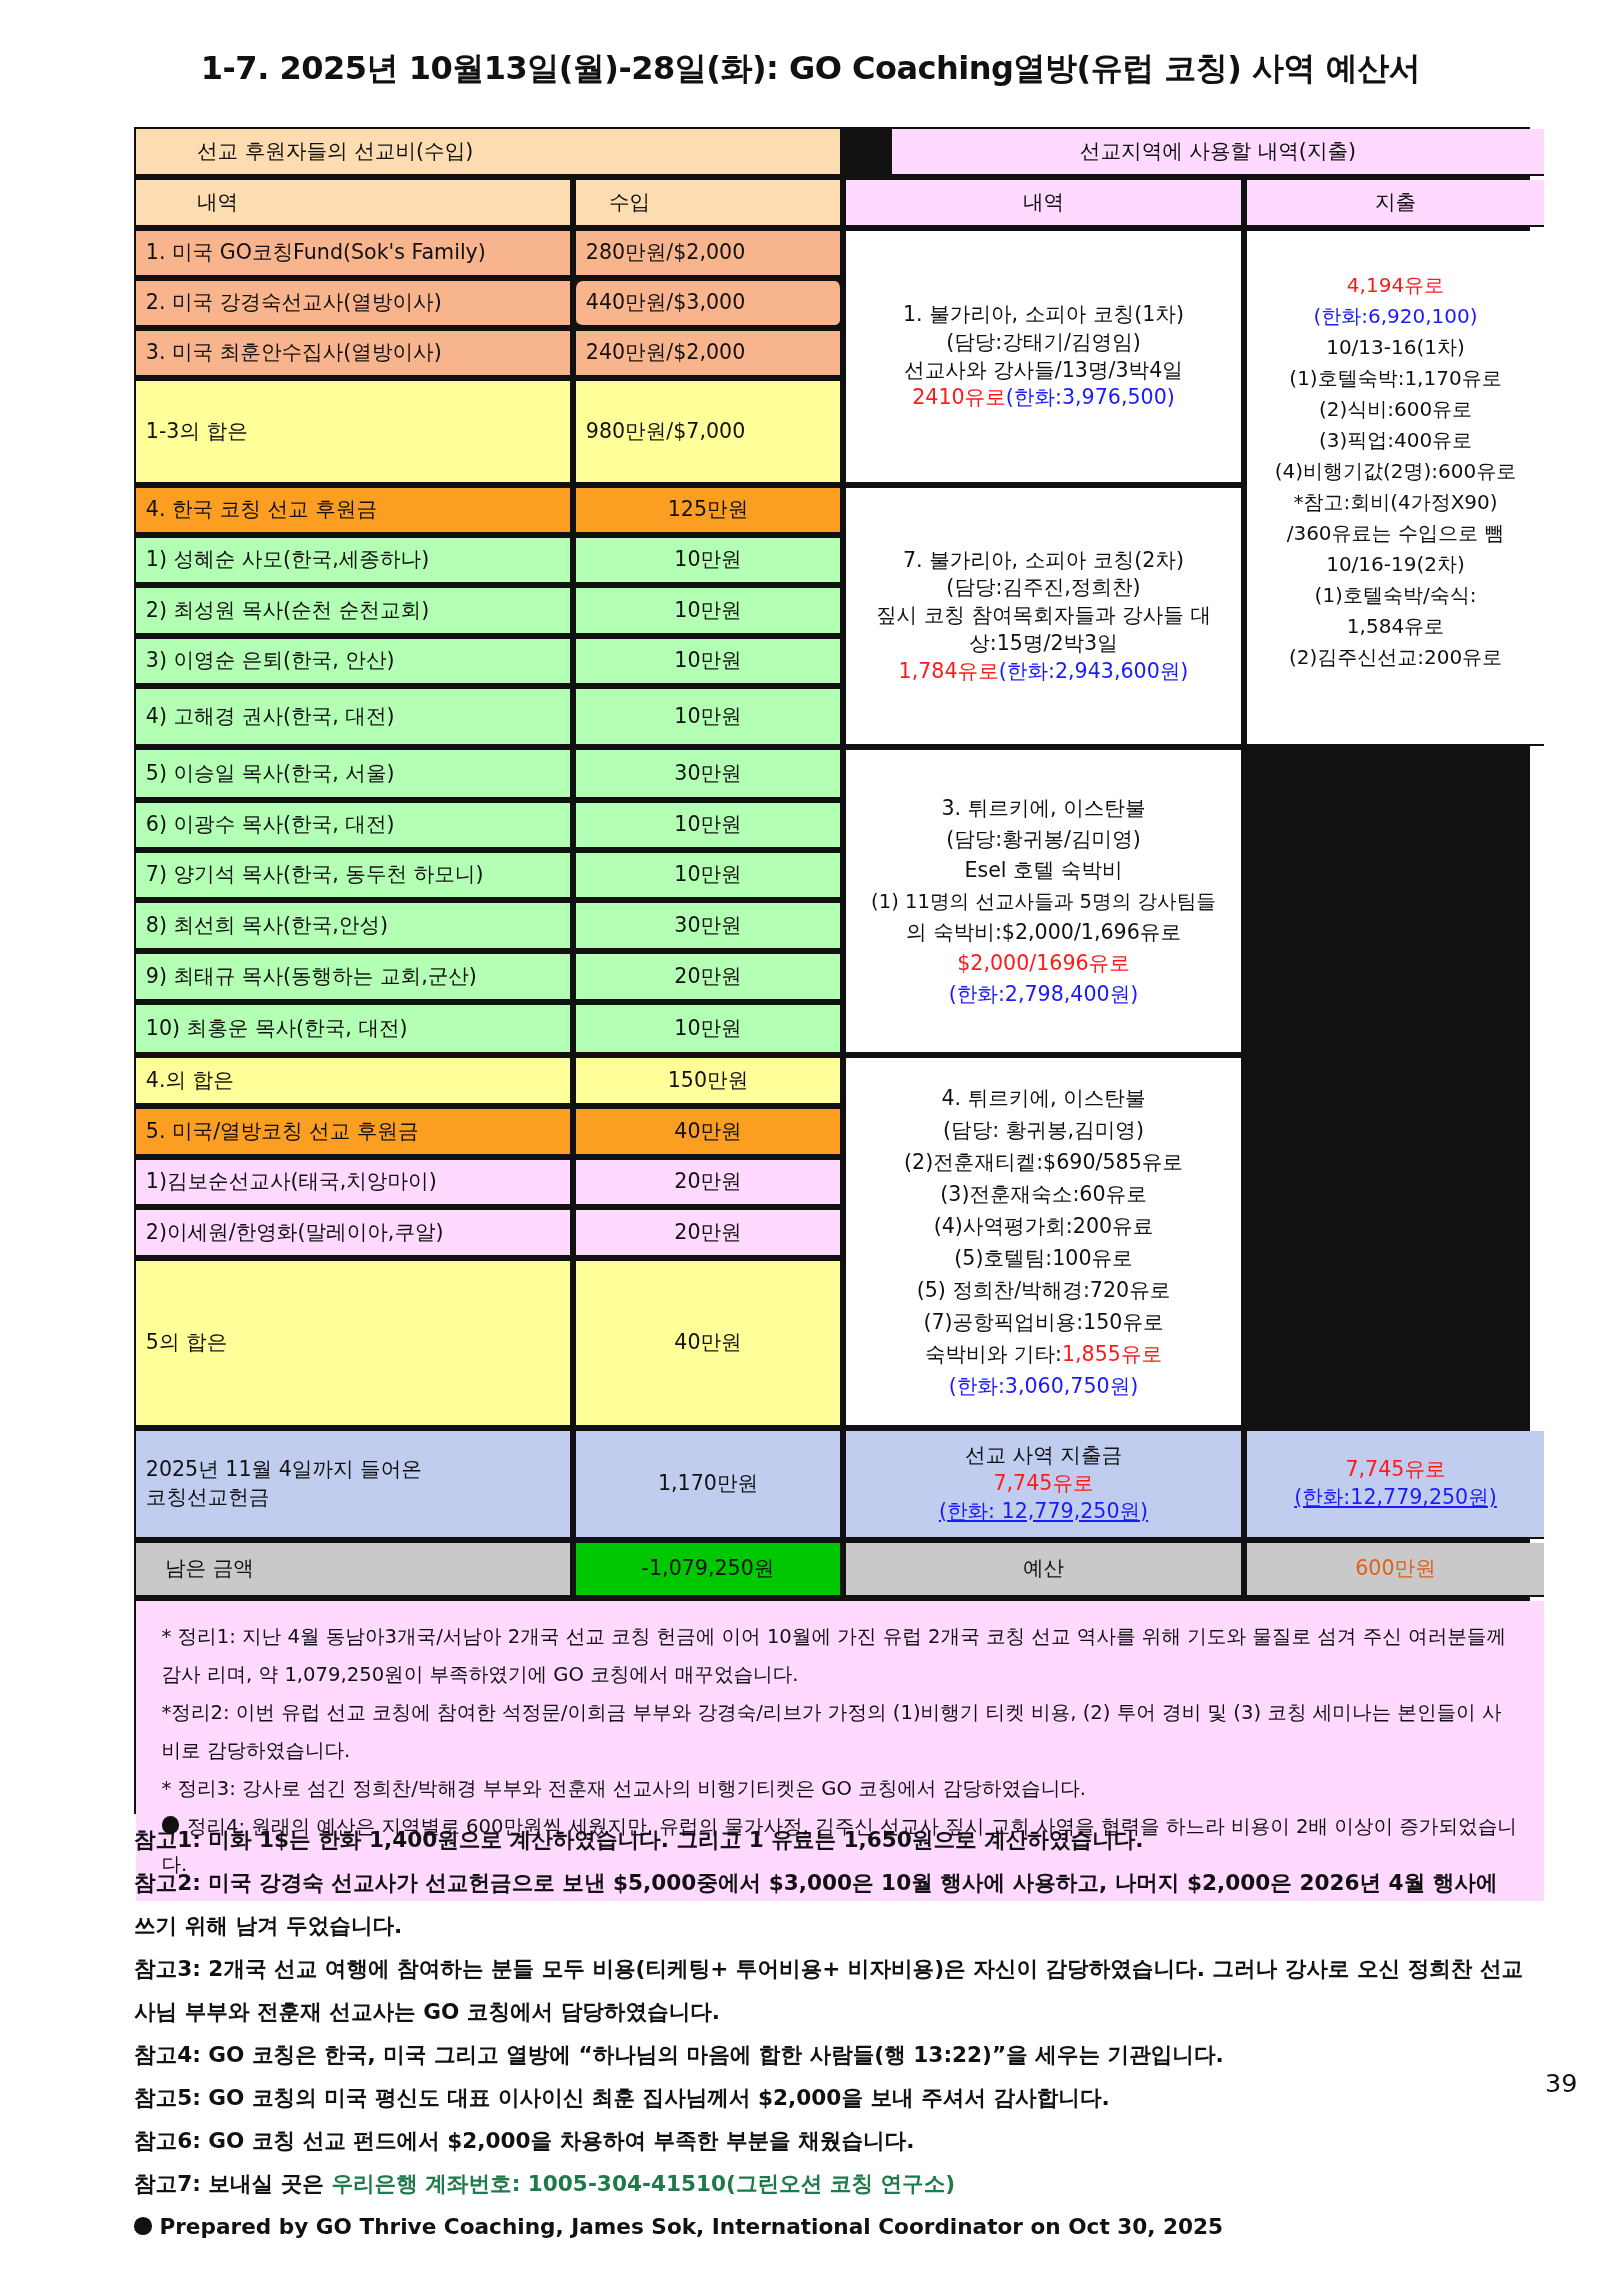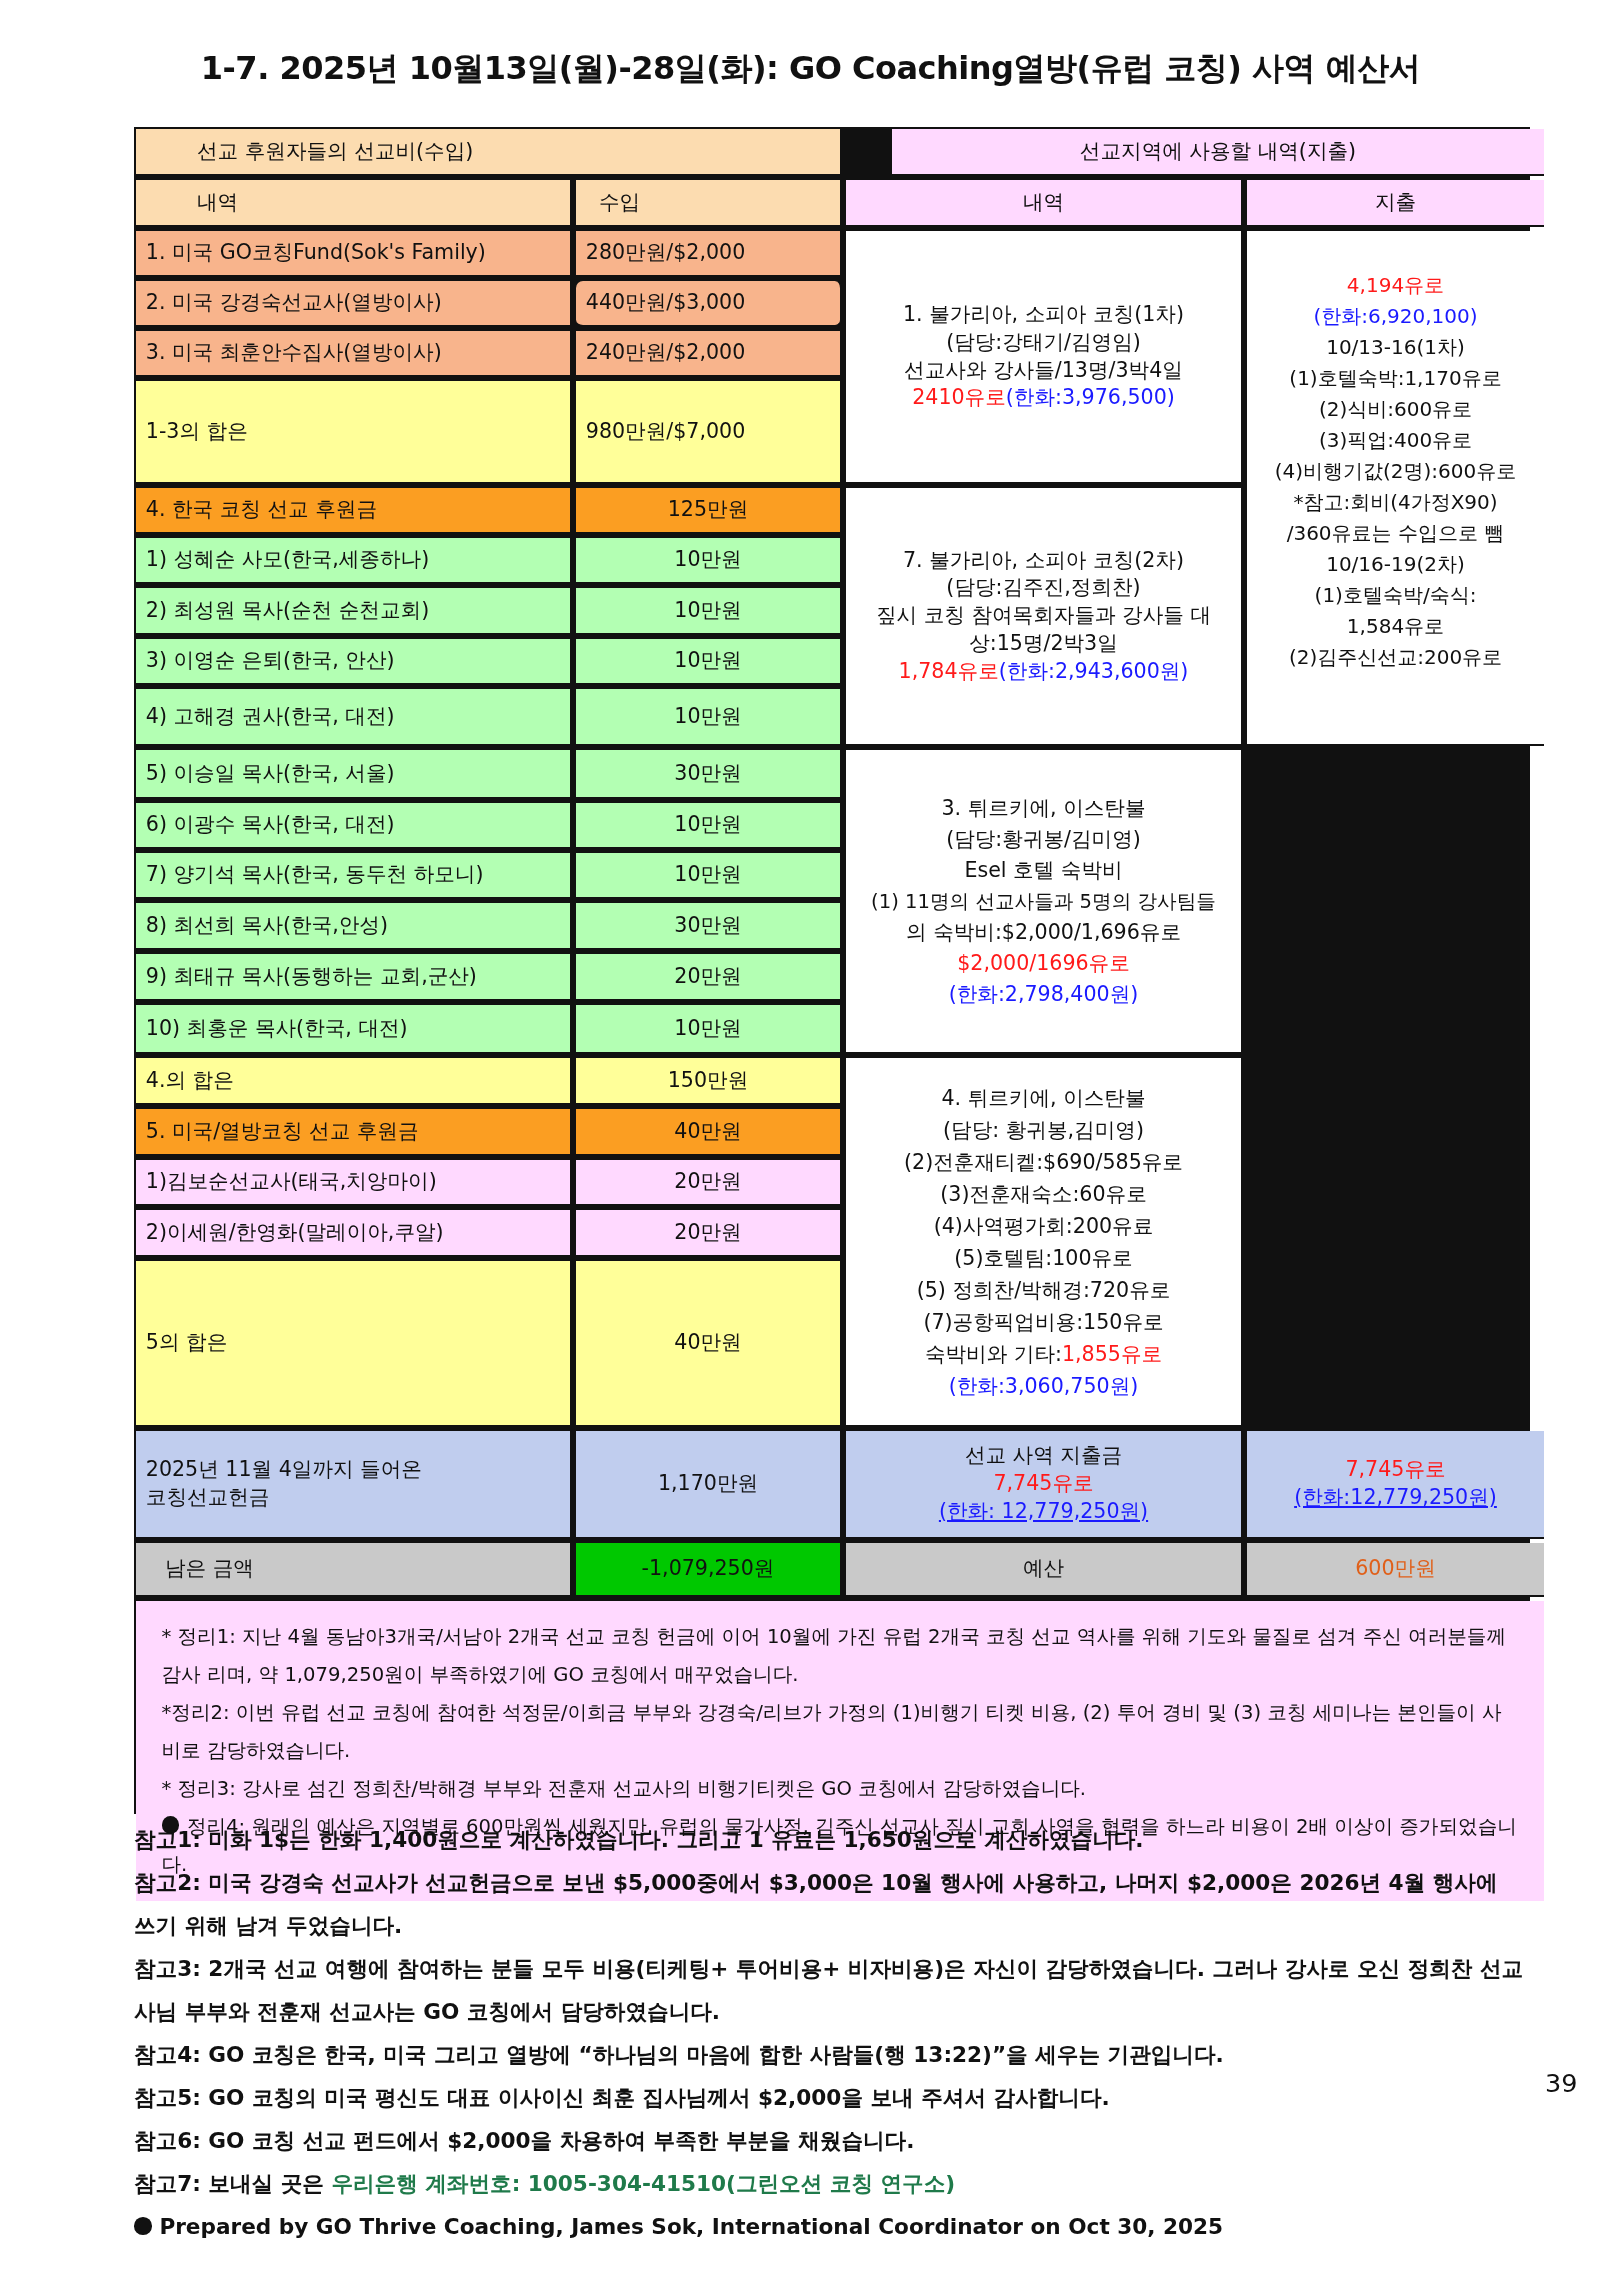--- a/index.html
+++ b/index.html
@@ -44,21 +44,21 @@
 <body>
 
 <div class="title">1-7. 2025년 10월13일(월)-28일(화): GO Coaching열방(유럽 코칭) 사역 예산서</div>
 
 <div class="grid">
 
   <div class="c peach hdr-l" style="grid-column:1/3;grid-row:1;">선교 후원자들의 선교비(수입)</div>
   <div class="c pnk ctr lastcol" style="grid-column:3/5;grid-row:1;margin-left:46px;">선교지역에 사용할 내역(지출)</div>
 
   <div class="c peach hdr-l" style="grid-column:1;grid-row:2;">내역</div>
-  <div class="c peach" style="grid-column:2;grid-row:2;padding-left:23px;">수입</div>
+  <div class="c peach" style="grid-column:2;grid-row:2;padding-left:33px;">수입</div>
   <div class="c pnk ctr" style="grid-column:3;grid-row:2;">내역</div>
   <div class="c pnk ctr lastcol" style="grid-column:4;grid-row:2;">지출</div>
 
   <div class="c salmon" style="grid-column:1;grid-row:3;">
       <span>1. 미국 GO코칭Fund(Sok's Family)</span>
     </div>
   <div class="c salmon" style="grid-column:2;grid-row:3;">280만원/$2,000</div>
   <div class="c salmon" style="grid-column:1;grid-row:4;">2. 미국 강경숙선교사(열방이사)</div>
   <div class="c salmon" style="grid-column:2;grid-row:4;border-radius:7px;">440만원/$3,000</div>
   <div class="c salmon" style="grid-column:1;grid-row:5;">3. 미국 최훈안수집사(열방이사)</div>

